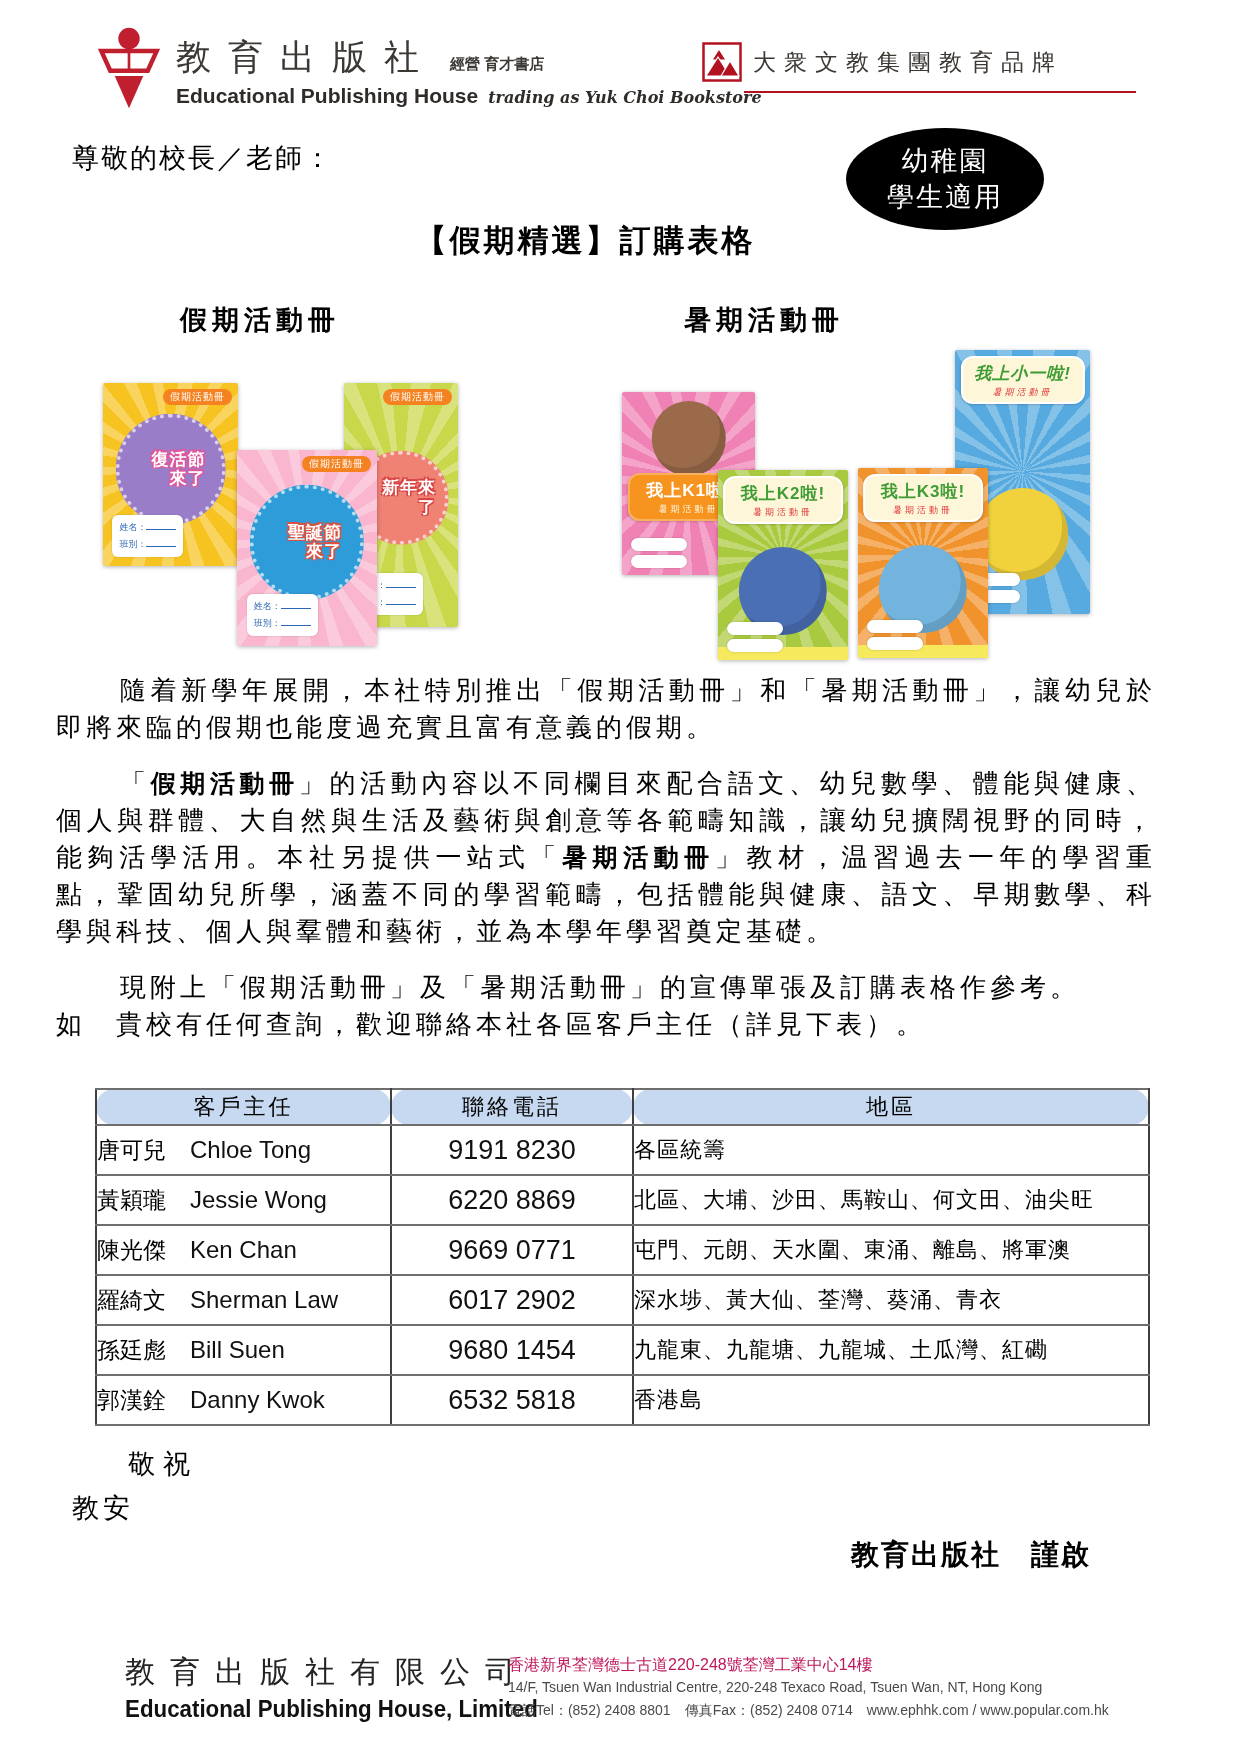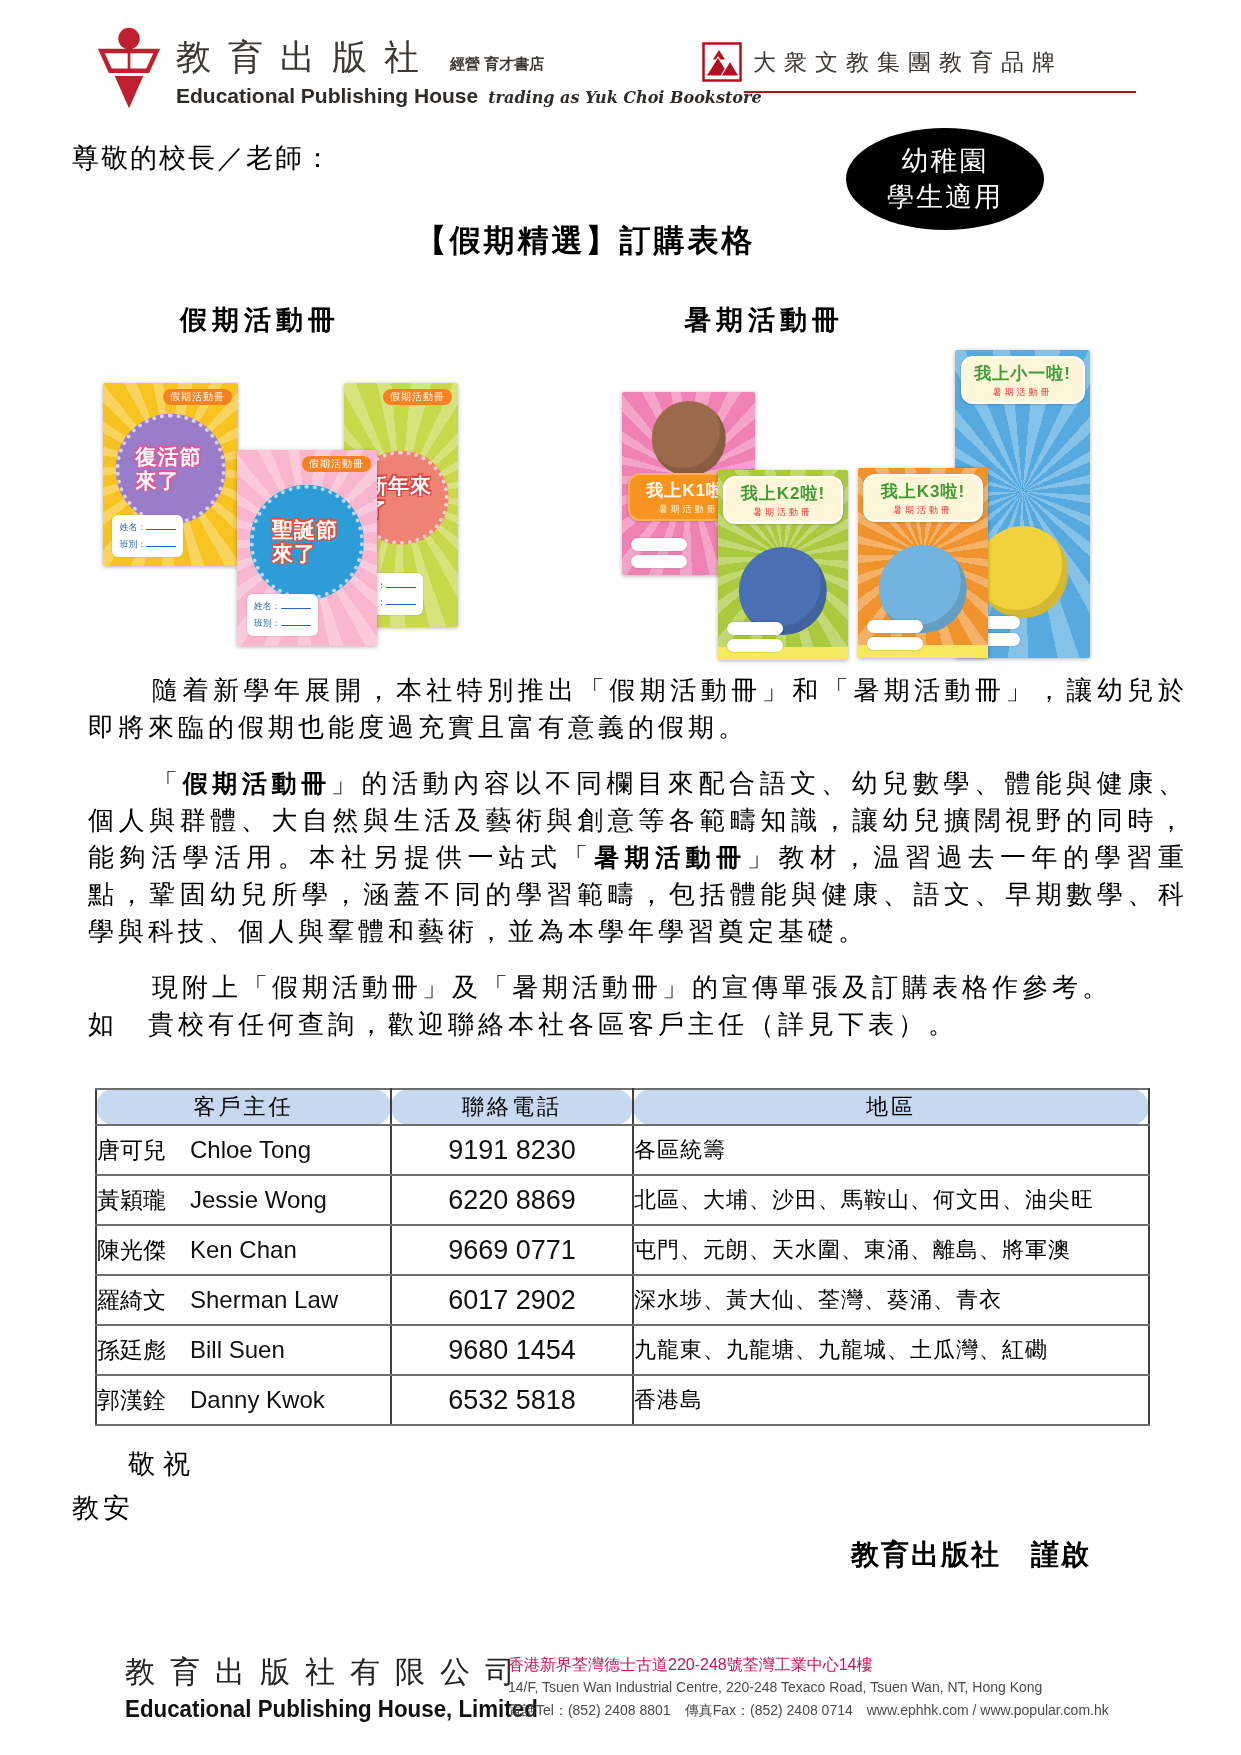--- a/index.html
+++ b/index.html
@@ -39,22 +39,22 @@
 
   
   .cover{position:absolute;border-radius:2px;box-shadow:0 1px 4px rgba(0,0,0,.3);
          background:repeating-conic-gradient(from 8deg at 50% 46%,rgba(255,255,255,.28) 0 7deg,rgba(255,255,255,0) 7deg 17deg),var(--bg);}
   .cov-ribbon{position:absolute;top:6px;right:6px;background:#f58220;color:#fff;
               font-family:"Liberation Sans",sans-serif;font-size:10px;line-height:1;
               padding:3px 7px;border-radius:9px;letter-spacing:1px;white-space:nowrap;}
   .cov-circle{position:absolute;left:50%;top:47%;transform:translate(-50%,-50%);
               width:76%;aspect-ratio:1/1;border-radius:50%;background:var(--circle);
               border:4px dotted rgba(255,255,255,.65);display:flex;align-items:center;justify-content:center;}
-  .cov-title{font-family:"Liberation Sans",sans-serif;font-weight:bold;color:#fff;font-size:21px;
-             line-height:1.15;text-align:left;width:70px;letter-spacing:1px;
+  .cov-title{font-family:"Liberation Sans",sans-serif;font-weight:bold;color:#fff;font-size:17px;
+             line-height:1.15;text-align:right;width:70px;letter-spacing:1px;
              text-shadow:1.5px 1.5px 0 var(--sh),-1.5px -1.5px 0 var(--sh),1.5px -1.5px 0 var(--sh),-1.5px 1.5px 0 var(--sh);}
   .cov-namebox{position:absolute;left:7%;bottom:5%;background:#fff;border-radius:6px;padding:4px 7px;
                font-size:9px;color:#2a66b5;line-height:1.9;box-shadow:0 0 2px rgba(0,0,0,.2);white-space:nowrap;}
   .nb-line{display:inline-block;width:30px;border-bottom:1px solid #2a66b5;height:8px;}
 
   .cov-bubble{position:absolute;top:6px;left:50%;transform:translateX(-50%);width:86%;
               background:#fdf6d8;border:2px solid #fff;border-radius:12px;padding:4px 2px 3px;
               text-align:center;box-shadow:0 1px 2px rgba(0,0,0,.15);}
   .bub-title{display:block;font-family:"Liberation Sans",sans-serif;font-weight:bold;font-size:17px;
              color:#3f9c35;letter-spacing:1px;white-space:nowrap;}
@@ -69,24 +69,24 @@
   .hc0{left:103px;top:383px;width:135px;height:183px;--bg:#f6c320;--circle:#9a7dc8;--sh:#e2569a;z-index:1;}
   .hc1{left:237px;top:450px;width:140px;height:196px;--bg:#f9b6ce;--circle:#2e9cd8;--sh:#e0503c;z-index:2;}
   .hc2{left:344px;top:383px;width:114px;height:244px;--bg:#c9d84a;--circle:#ef8273;--sh:#d84343;z-index:1;}
   .sc0{left:622px;top:392px;width:133px;height:183px;--bg:#f081b4;--illus:#9a6a4a;z-index:2;}
   .sc0 .cov-bubble{top:44%;background:#f79420;border-color:#f8b25e;}
   .sc0 .bub-title{color:#fff;}
   .sc0 .bub-sub{color:#fdf6d8;}
   .sc0 .cov-illus{top:5%;bottom:auto;width:56%;}
   .sc1{left:718px;top:470px;width:130px;height:190px;--bg:#a9c93e;--illus:#4a6fb5;z-index:3;}
   .sc2{left:858px;top:468px;width:130px;height:190px;--bg:#f0932d;--illus:#72b4dd;z-index:3;}
-  .sc3{left:955px;top:350px;width:135px;height:308px;--bg:#56aadf;--illus:#f2d23c;z-index:1;}
-
-  
-  .body-text{position:absolute;left:88px;top:672px;width:1100px;font-size:26px;line-height:37px;
+  .sc3{left:955px;top:350px;width:135px;height:264px;--bg:#56aadf;--illus:#f2d23c;z-index:1;font-style:italic;}
+
+  
+  .body-text{position:absolute;left:56px;top:672px;width:1100px;font-size:26px;line-height:37px;
              text-align:justify;letter-spacing:4px;}
   .body-text p{margin:0 0 19px 0;text-indent:64px;}
   .body-text b{font-family:"Liberation Sans",sans-serif;font-size:25px;}
 
   
   .ctable{position:absolute;left:95px;top:1088px;width:1053px;border-collapse:collapse;table-layout:fixed;}
   .ctable th,.ctable td{border-left:2px solid #404040;border-right:2px solid #404040;
                         border-top:2px solid #6e6e6e;border-bottom:2px solid #6e6e6e;padding:0;border-radius:18px;}
   .ctable{border:2px solid #404040;}
   .ctable th{background:#c6d9f0;height:34px;font-size:22px;font-weight:normal;letter-spacing:3px;}

